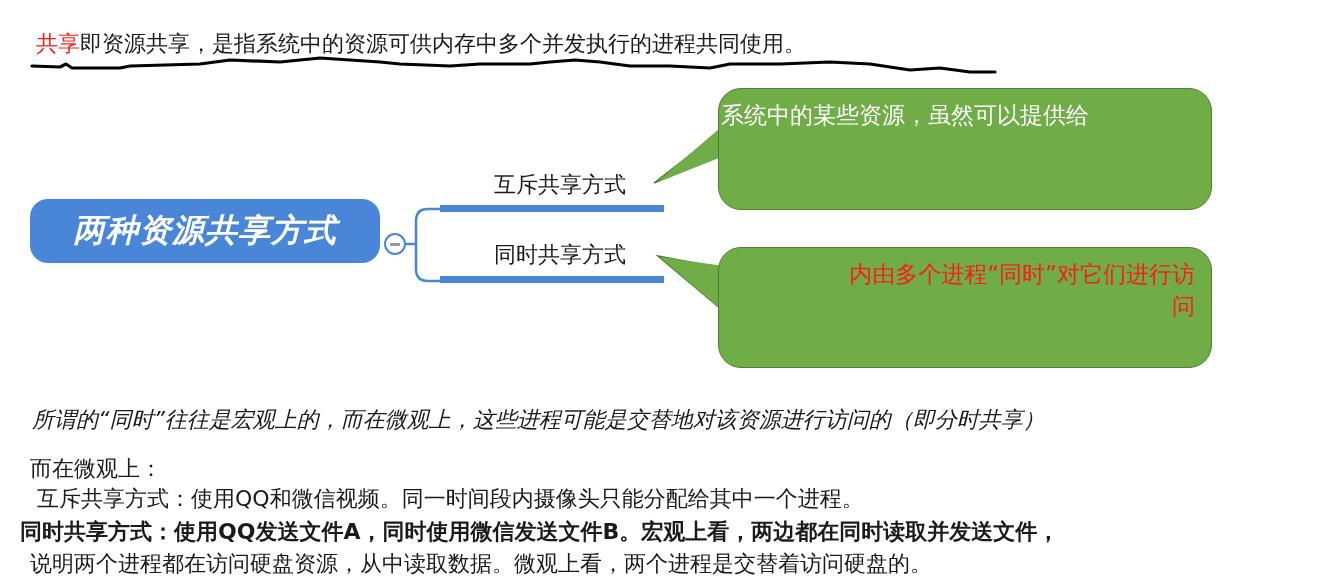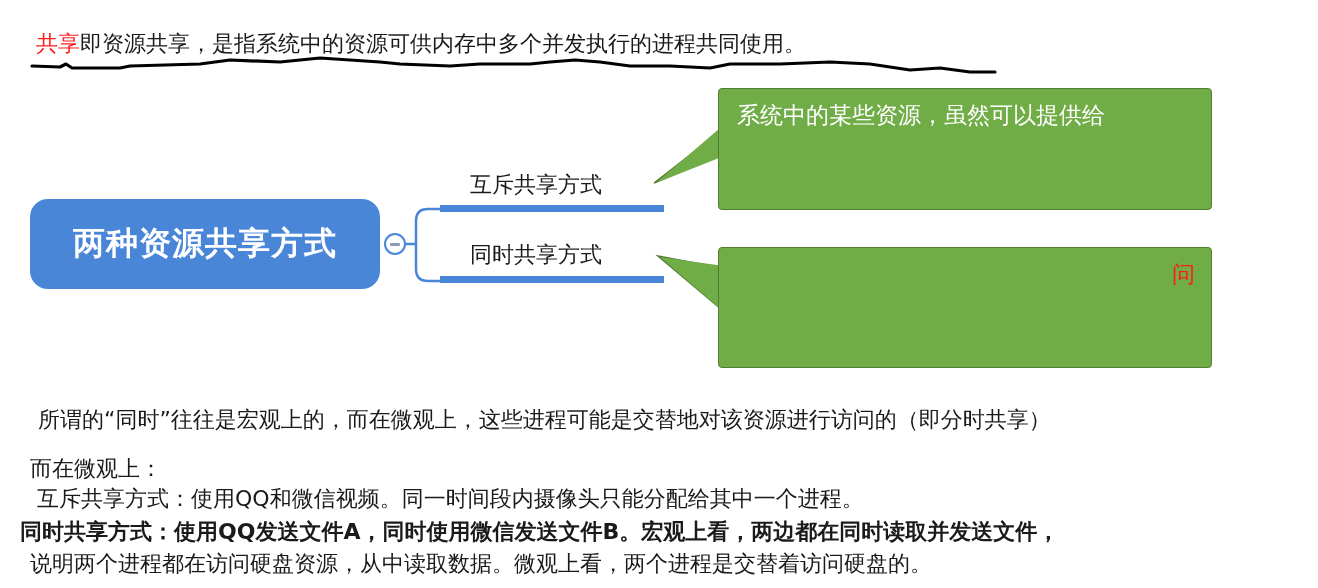--- a/index.html
+++ b/index.html
@@ -26,30 +26,31 @@
     .underline-svg {
       position: absolute;
       left: 30px;
       top: 56px;
     }
     .central-node {
       position: absolute;
       left: 30px;
       top: 199px;
       width: 350px;
-      height: 90px;
+      height: 64px;
       background: #4a86d8;
       border-radius: 18px;
       display: flex;
       align-items: center;
       justify-content: center;
       color: #ffffff;
       font-size: 32px;
       font-weight: bold;
       letter-spacing: 1px;
+      font-style: italic;
     }
     .collapse-btn {
       position: absolute;
       left: 384px;
       top: 233px;
       width: 22px;
       height: 22px;
       border: 2px solid #4a86d8;
       border-radius: 50%;
       background: #ffffff;
@@ -67,33 +68,34 @@
     .connector-svg {
       position: absolute;
       left: 400px;
       top: 200px;
     }
     .branch-label {
       position: absolute;
       font-size: 22px;
       color: #1a1a1a;
       white-space: nowrap;
+      margin-left: 24px;
     }
     .branch-bar {
       position: absolute;
       height: 7px;
       background: #4a86d8;
     }
     .callout {
       position: absolute;
       background: #70ad47;
       border: 1.5px solid #507e32;
-      border-radius: 4px;
+      border-radius: 23px;
       box-sizing: border-box;
-      padding: 10px 16px 10px 18px;
+      padding: 10px 16px 10px 2px;
       font-size: 23px;
       line-height: 32px;
       color: #ffffff;
     }
     .callout-tail {
       position: absolute;
     }
   </style>
 </head>
 <body>
@@ -137,20 +139,21 @@
 <div class="callout" style="left:718px; top:88px; width:494px; height:122px;">
   <div>系统中的某些资源，虽然可以提供给</div>
 </div>
 
 <svg class="callout-tail" style="left:650px; top:250px;" width="90" height="80" viewBox="0 0 90 80">
   <polygon points="8,6 72,18 72,60" fill="#70ad47" stroke="#507e32" stroke-width="1.5"></polygon>
   <polygon points="10,7 74,16 74,62" fill="#70ad47"></polygon>
 </svg>
 
 <div class="callout" style="left:718px; top:247px; width:494px; height:121px;">
+  <div class="red">内由多个进程“同时”对它们进行访</div>
   <div class="red">问</div>
 </div>
 
-<div class="line" style="left:38px; top:406px;">所谓的“同时”往往是宏观上的，而在微观上，这些进程可能是交替地对该资源进行访问的（即分时共享）</div>
+<div class="line" style="left:32px; top:406px;font-style:italic;">所谓的“同时”往往是宏观上的，而在微观上，这些进程可能是交替地对该资源进行访问的（即分时共享）</div>
 <div class="line" style="left:30px; top:455px;">而在微观上：</div>
 <div class="line" style="left:30px; top:485px;margin-left:7px;">互斥共享方式：使用QQ和微信视频。同一时间段内摄像头只能分配给其中一个进程。</div>
 <div class="line" style="left:20px; top:518px;font-weight:bold;">同时共享方式：使用QQ发送文件A，同时使用微信发送文件B。宏观上看，两边都在同时读取并发送文件，</div>
 <div class="line" style="left:30px; top:550px;">说明两个进程都在访问硬盘资源，从中读取数据。微观上看，两个进程是交替着访问硬盘的。</div>
 
 </body></html>

